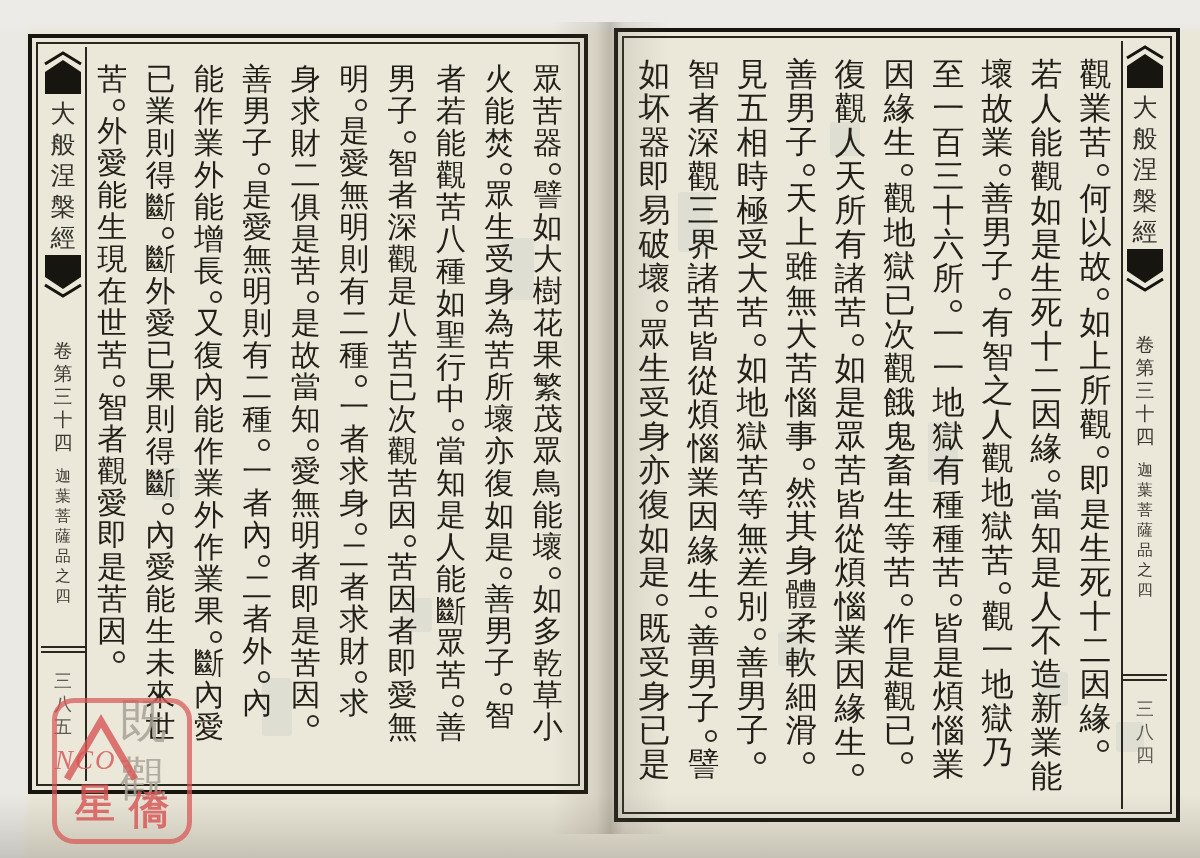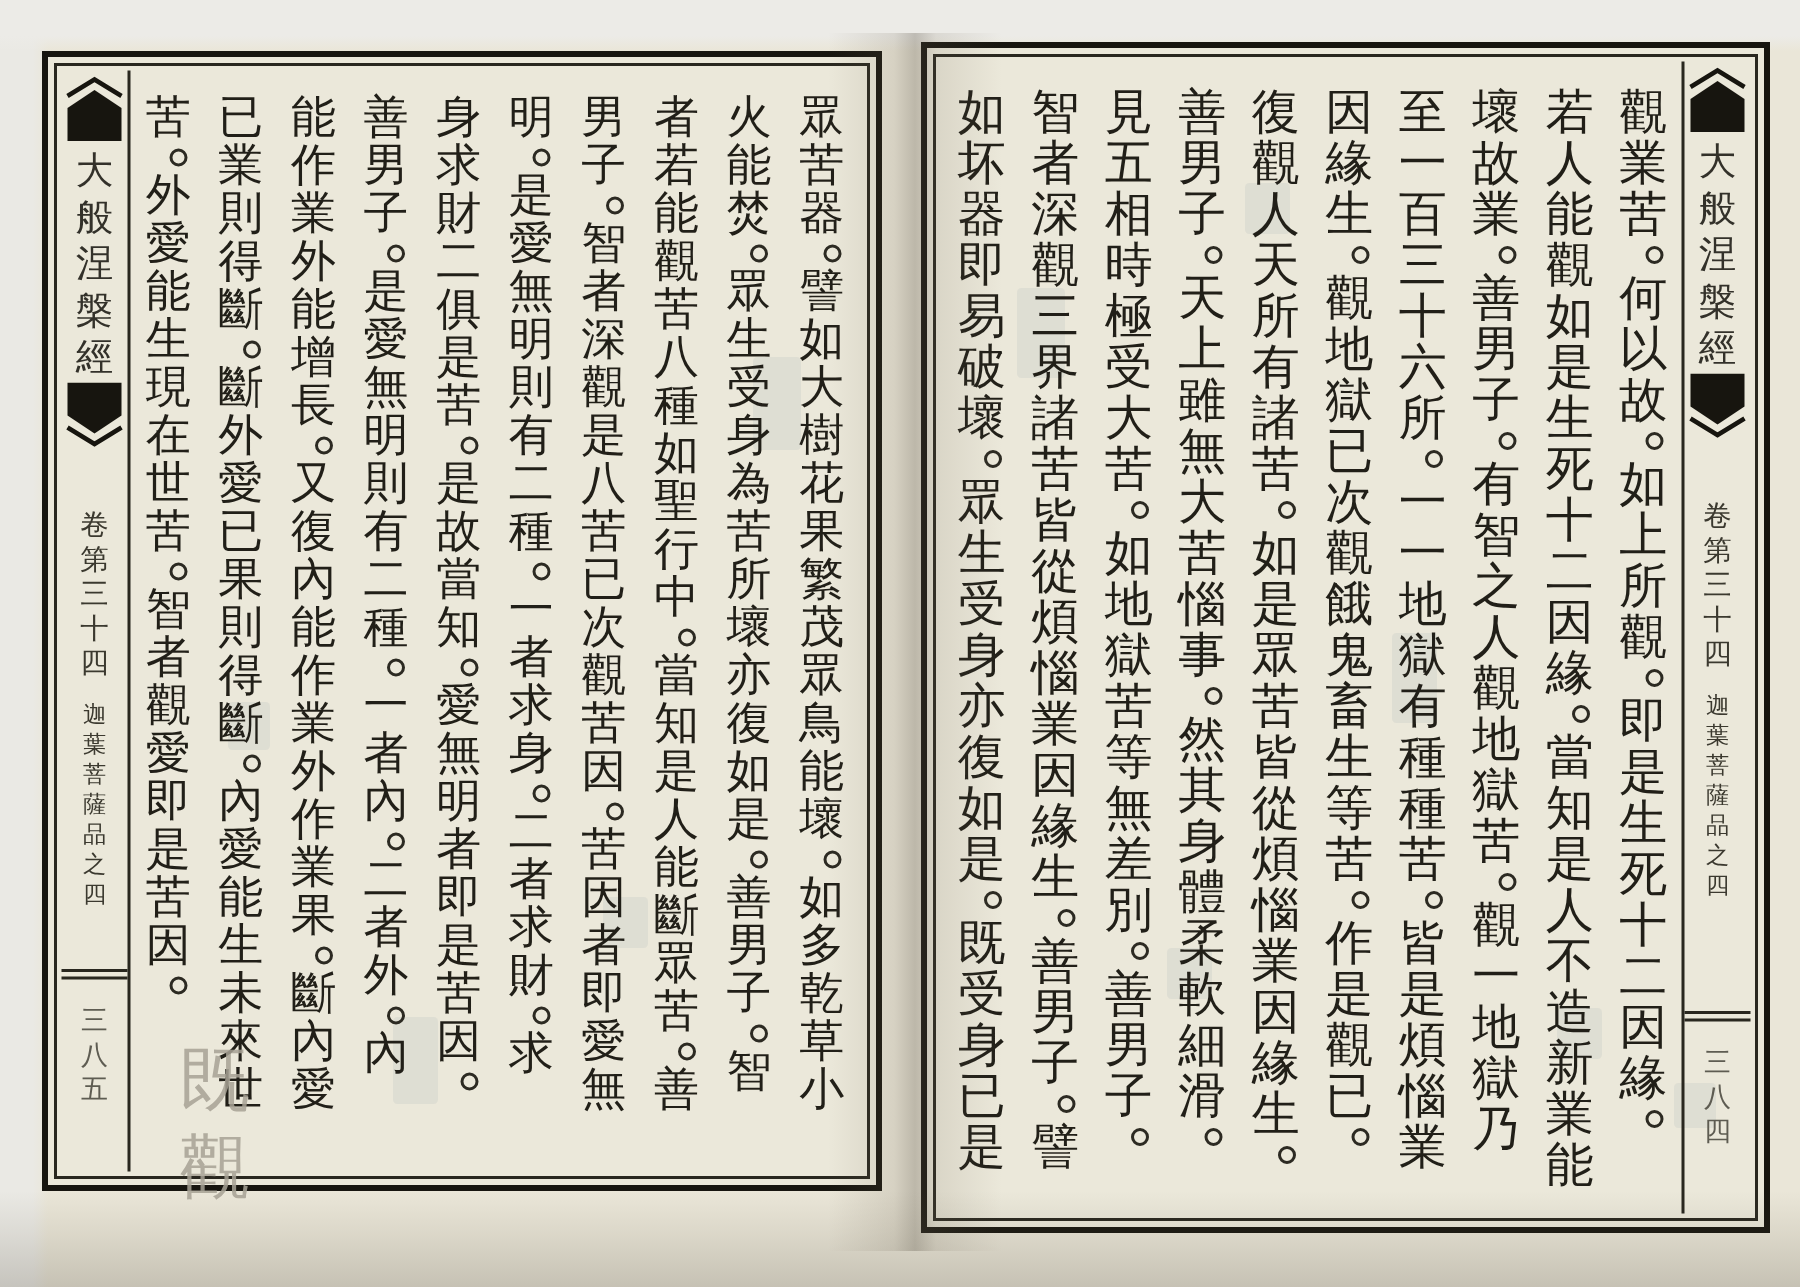--- a/index.html
+++ b/index.html
@@ -660,14 +660,22 @@
     </div>
   </div>
 
   <div class="gutter"></div>
 
   <div class="ghost">
       <span class="vch">既</span>
       <span class="vch">觀</span>
     </div>
 
+  <div class="stamp">
+    <svg width="84" height="74" viewBox="0 0 84 74">
+      <path d="M8 66 L42 8 L76 66" fill="none" stroke="rgba(215,86,86,.8)" stroke-width="7"></path>
+    </svg>
+    <span class="stamp-nco">NCO</span>
+    <span class="stamp-char c1">星</span>
+    <span class="stamp-char c2">僑</span>
+  </div>
 
 </div>
 
 </body></html>

